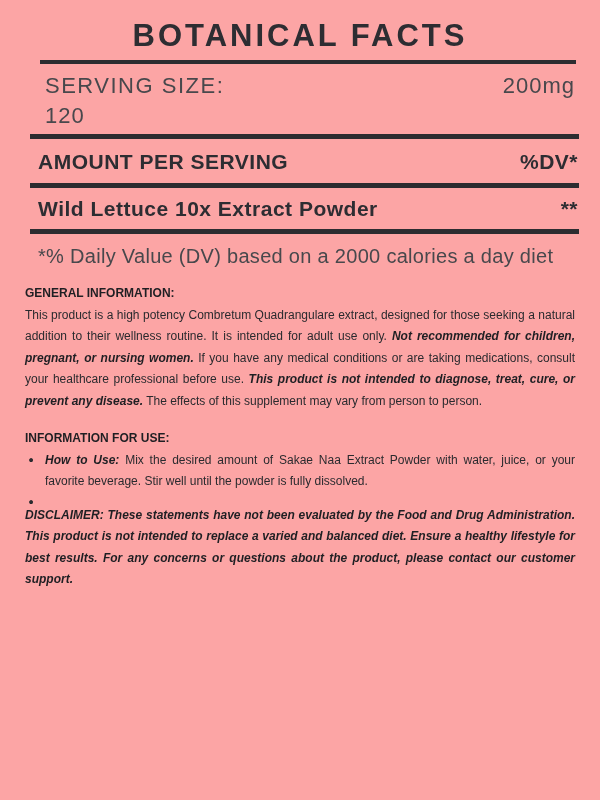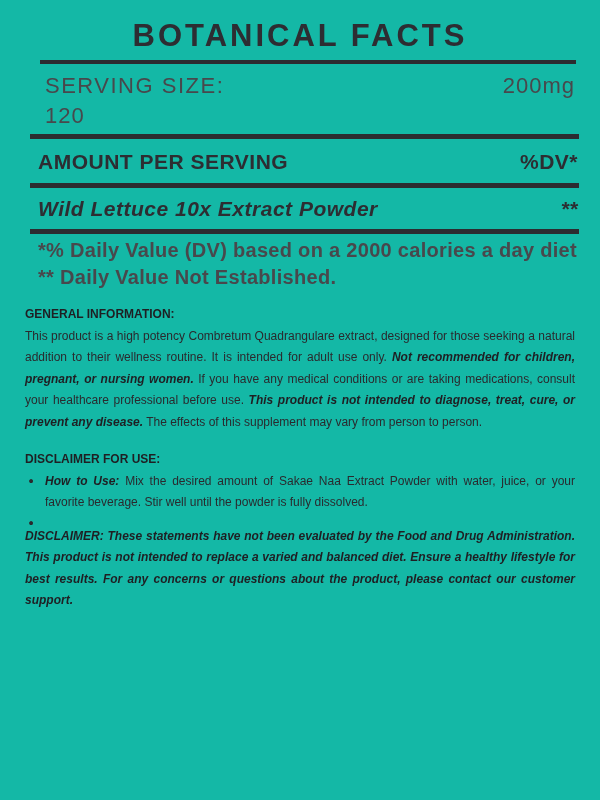--- a/index.html
+++ b/index.html
@@ -1,21 +1,21 @@
 <!DOCTYPE html>
 <html><head>
 <meta charset="utf-8">
 <style>
   html, body { margin:0; padding:0; background:#ffffff; }
   .label {
     position: relative;
     width: 600px;
     height: 800px;
     box-sizing: border-box;
-    background: #14b8a6;
+    background: #fca5a5;
     font-family: "Liberation Sans", sans-serif;
     color: #2f2f33;
     overflow: hidden;
   }
   
   .title {
     padding-top: 15px;
     text-align: center;
     font-size: 31px;
     font-weight: bold;
@@ -51,30 +51,29 @@
     justify-content: space-between;
     align-items: baseline;
     padding: 0 22px 0 38px;
     font-weight: bold;
     font-size: 21px;
     letter-spacing: 0.5px;
     color: #2d2d32;
     gap: 28px;
   }
   .aps-row { margin-top: 9px; line-height: 28px; }
-  .ing-row { margin-top: 7px; line-height: 28px; font-style: italic; }
+  .ing-row { margin-top: 7px; line-height: 28px; }
 
   .footnotes {
-    margin-top: 3px;
+    margin-top: 9px;
     padding: 0 22px 0 38px;
     font-size: 20px;
     line-height: 27px;
     color: #48484c;
     letter-spacing: 0.3px;
-    font-weight: bold;
   }
 
   
   .section {
     margin: 0 25px;
     font-size: 12px;
     line-height: 21.5px;
     text-align: justify;
     color: #2a2a2e;
   }
@@ -127,30 +126,29 @@
 
   <div class="ing-row">
     <span>Wild Lettuce 10x Extract Powder</span>
     <span>**</span>
   </div>
 
   <div class="rule rule-4"></div>
 
   <div class="footnotes">
     <div>*% Daily Value (DV) based on a 2000 calories a day diet</div>
-    <div>** Daily Value Not Established.</div>
   </div>
 
   <div class="section sec-gi">
     <div class="sec-heading">GENERAL INFORMATION:</div>
     <div><span>This product is a high potency Combretum Quadrangulare extract, designed for those seeking a natural addition to their wellness routine. It is intended for adult use only. </span><b>Not recommended for children, pregnant, or nursing women.</b><span> If you have any medical conditions or are taking medications, consult your healthcare professional before use. </span><b>This product is not intended to diagnose, treat, cure, or prevent any disease.</b><span> The effects of this supplement may vary from person to person.</span></div>
   </div>
 
   <div class="section sec-dir">
-    <div class="sec-heading">DISCLAIMER FOR USE:</div>
+    <div class="sec-heading">INFORMATION FOR USE:</div>
     <ul class="dir-list">
       <li class="dir-item">
         <span class="bullet">•</span>
       </li>
       <li class="dir-item">
         <span class="bullet">•</span>
         <span><b>How to Use: </b><span>Mix the desired amount of Sakae Naa Extract Powder with water, juice, or your favorite beverage. Stir well until the powder is fully dissolved.</span></span>
       </li>
       <li class="dir-item">
         <span class="bullet">•</span>

